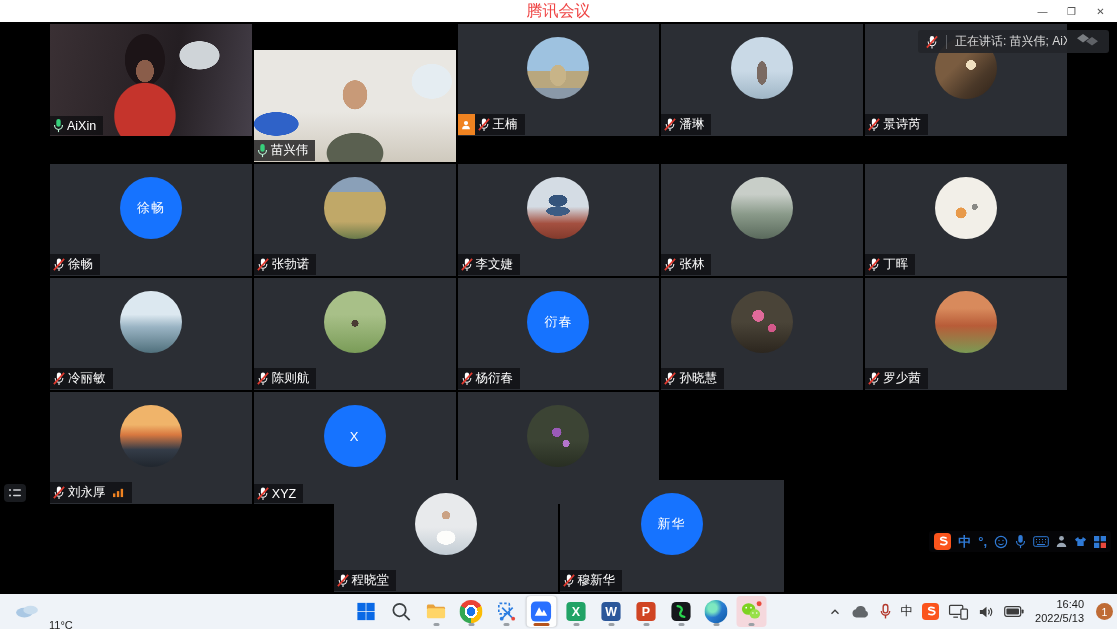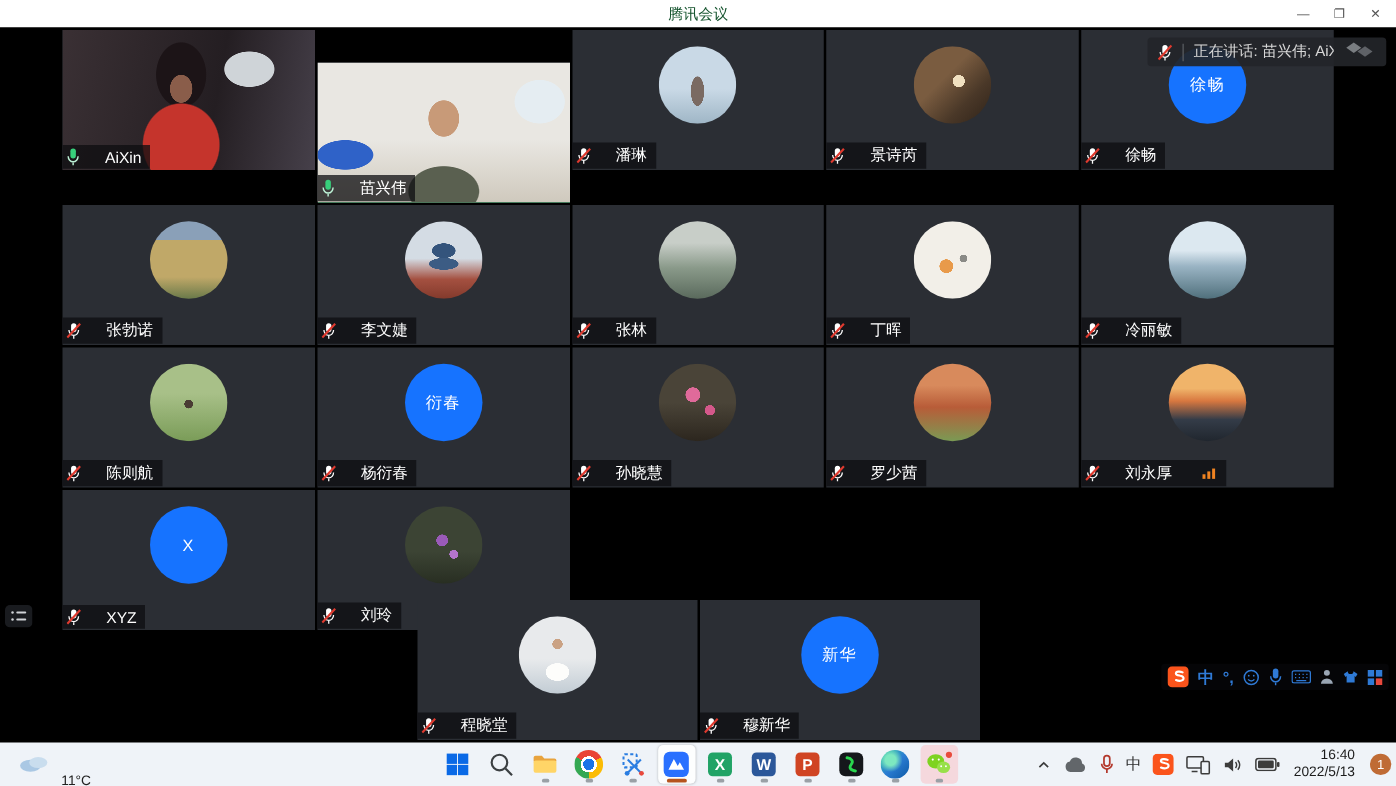--- a/index.html
+++ b/index.html
@@ -2,21 +2,21 @@
 <html><head>
 <meta charset="utf-8">
 <style>
   html,body{margin:0;padding:0;background:#000;}
   .page{position:relative;width:1117px;height:629px;background:#000;overflow:hidden;
         font-family:"Liberation Sans","DejaVu Sans",sans-serif;}
 
   
   .titlebar{position:absolute;top:0;left:0;width:100%;height:22px;background:#ffffff;
             display:flex;align-items:center;justify-content:center;}
-  .titlebar .title{font-size:12px;color:#14532d;}
+  .titlebar .title{font-size:16px;color:#ef4444;}
   .win-controls{position:absolute;right:2px;top:0;height:22px;display:flex;align-items:center;}
   .win-btn{width:29px;height:22px;display:flex;align-items:center;justify-content:center;
            font-size:10px;color:#555;cursor:default;}
 
   
   .meeting{position:absolute;top:22px;left:0;width:1117px;height:572px;background:#000;}
   .grid{position:absolute;left:50px;top:2px;width:1017px;display:grid;
         grid-template-columns:repeat(5,1fr);gap:2px;}
   .bottomrow{position:absolute;left:50px;top:458px;width:1017px;display:flex;
              justify-content:center;gap:2px;}
@@ -84,21 +84,21 @@
     radial-gradient(circle 6px at 63% 62%, #b474cc 0 58%, transparent 60%),
     linear-gradient(180deg,#3c4434 0 58%, #282e22 100%);}
   .av-chengxiaotang{background:
     radial-gradient(circle 7px at 50% 36%, #caa284 0 58%, transparent 60%),
     radial-gradient(ellipse 16px 12px at 50% 72%, #fdfdfb 0 58%, transparent 60%),
     linear-gradient(180deg,#e8eaec 0 55%, #c2ccd4 100%);}
 
   
   .name-bar{position:absolute;left:0;bottom:1px;display:flex;align-items:stretch;max-width:96%;}
   .badge-host{width:17px;background:#f08321;display:flex;align-items:center;justify-content:center;}
-  .label-inner{background:rgba(14,14,16,.75);display:flex;align-items:center;gap:20px;
+  .label-inner{background:rgba(14,14,16,.75);display:flex;align-items:center;gap:3px;
                padding:2px 7px 2px 3px;}
   .pname{color:#fff;font-size:12.5px;white-space:nowrap;}
   .mic{display:flex;align-items:center;}
   .signal{display:flex;align-items:center;margin-left:3px;}
 
   
   .speaking{position:absolute;top:8px;right:8px;display:flex;align-items:center;gap:8px;
             background:rgba(35,37,41,.92);padding:3px 8px;border-radius:3px;
             color:#d8d8d8;font-size:12px;max-width:175px;overflow:hidden;}
   .speaking .divider{width:1px;height:14px;background:#5a5d62;}
@@ -191,20 +191,44 @@
                   <line x1="6" y1="13.5" x2="6" y2="16" stroke="#bdf2d6" stroke-width="1.3"></line>
                 </svg>
         </span>
 
         <span class="pname">苗兴伟</span>
 
       </span>
     </div>
   </div>
         <div class="tile">
+    <div class="avatar av-wangnan"></div>
+    <div class="name-bar">
+      <span class="badge-host">
+        <svg width="12" height="12" viewBox="0 0 16 16">
+                <circle cx="8" cy="5.4" r="2.8" fill="#fff"></circle>
+                <path d="M2.8 13.5a5.2 4.6 0 0 1 10.4 0z" fill="#fff"></path>
+              </svg>
+      </span>
+      <span class="label-inner">
+
+        <span class="mic mic-muted">
+          <svg width="12" height="15" viewBox="0 0 14 17">
+                  <rect x="4.5" y="1.5" width="5" height="8.5" rx="2.5" fill="#fff"></rect>
+                  <path d="M2.5 8a4.5 5 0 0 0 9 0" stroke="#fff" fill="none" stroke-width="1.2"></path>
+                  <line x1="7" y1="13.5" x2="7" y2="16" stroke="#fff" stroke-width="1.2"></line>
+                  <line x1="1" y1="15" x2="13" y2="2" stroke="#e03a2f" stroke-width="2"></line>
+                </svg>
+        </span>
+        <span class="pname">王楠</span>
+
+      </span>
+    </div>
+  </div>
+        <div class="tile">
     <div class="avatar av-panlin"></div>
     <div class="name-bar">
 
       <span class="label-inner">
 
         <span class="mic mic-muted">
           <svg width="12" height="15" viewBox="0 0 14 17">
                   <rect x="4.5" y="1.5" width="5" height="8.5" rx="2.5" fill="#fff"></rect>
                   <path d="M2.5 8a4.5 5 0 0 0 9 0" stroke="#fff" fill="none" stroke-width="1.2"></path>
                   <line x1="7" y1="13.5" x2="7" y2="16" stroke="#fff" stroke-width="1.2"></line>

